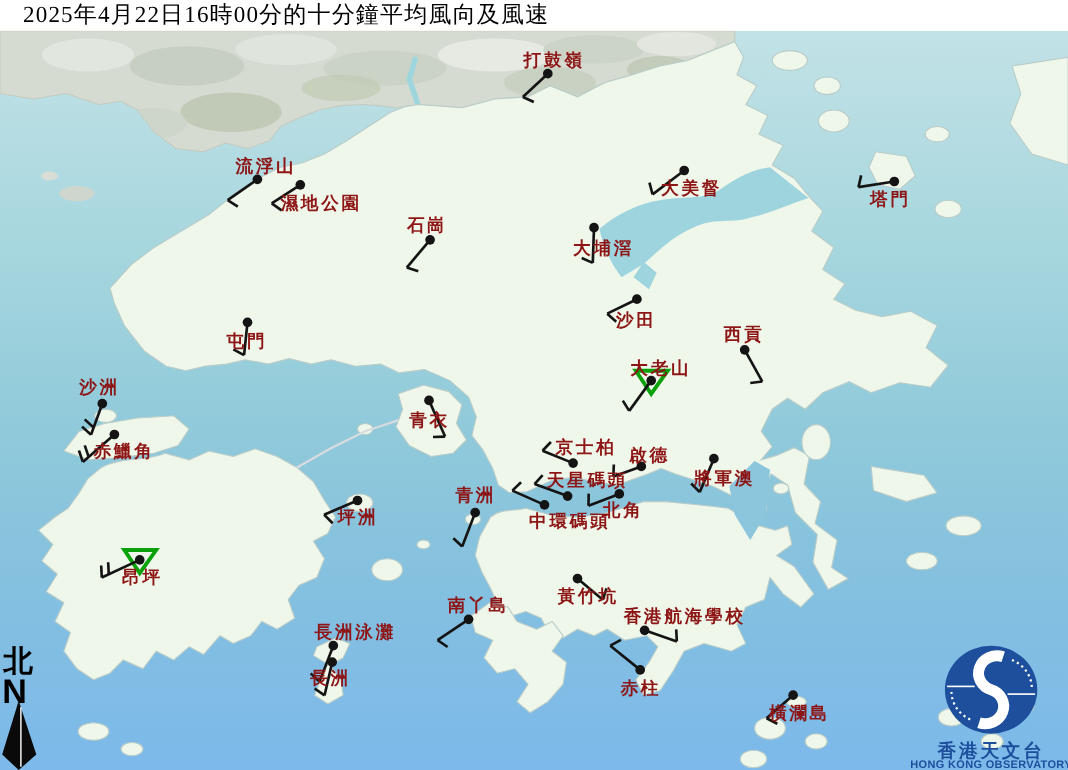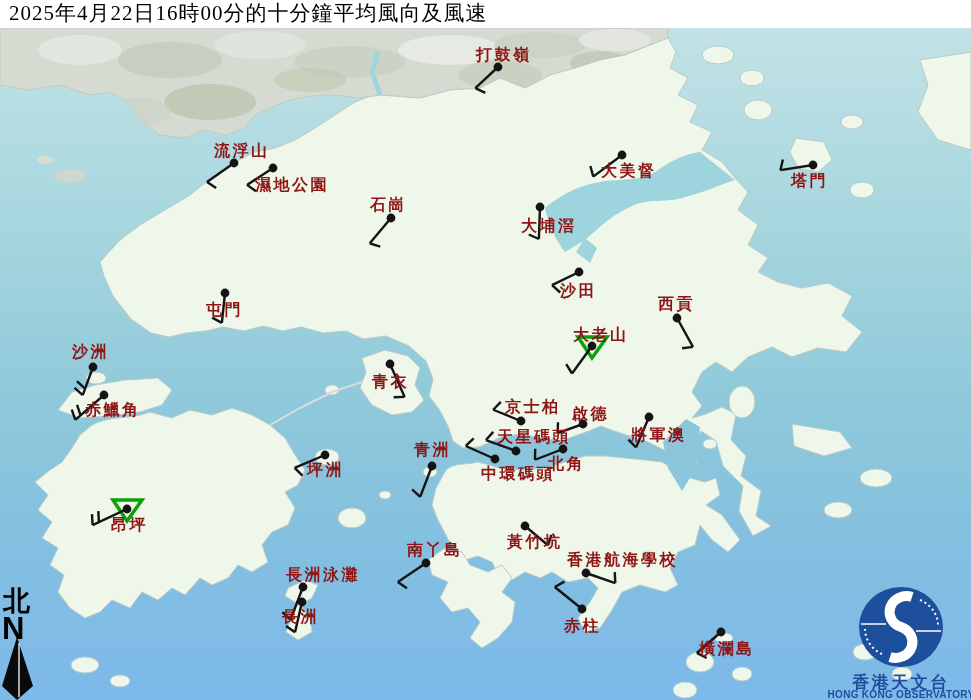--- a/index.html
+++ b/index.html
@@ -3,21 +3,21 @@
 <meta charset="utf-8">
 <style>
   * { margin:0; padding:0; box-sizing:border-box; }
   html,body { width:971px; height:700px; overflow:hidden; background:#fff; }
   .stage { position:relative; width:971px; height:700px; font-family:"Liberation Sans",sans-serif; }
   .map-svg { position:absolute; left:0; top:0; width:971px; height:700px; display:block; }
   .titlebar {
     position:absolute; left:0; top:0; width:971px; height:28px;
     background:#ffffff; z-index:5;
     font-family:"Liberation Serif","DejaVu Serif",serif;
-    font-size:21px; color:#000; line-height:27px; padding-left:9px;
+    font-size:21px; color:#000; line-height:27px; padding-left:21px;
     letter-spacing:1px; white-space:nowrap;
   }
   #stations-layer text {
     font-family:"Liberation Serif","DejaVu Serif",serif;
     font-weight:bold;
   }
   .logo-cn {
     font-family:"Liberation Serif","DejaVu Serif",serif;
     font-weight:bold;
   }

